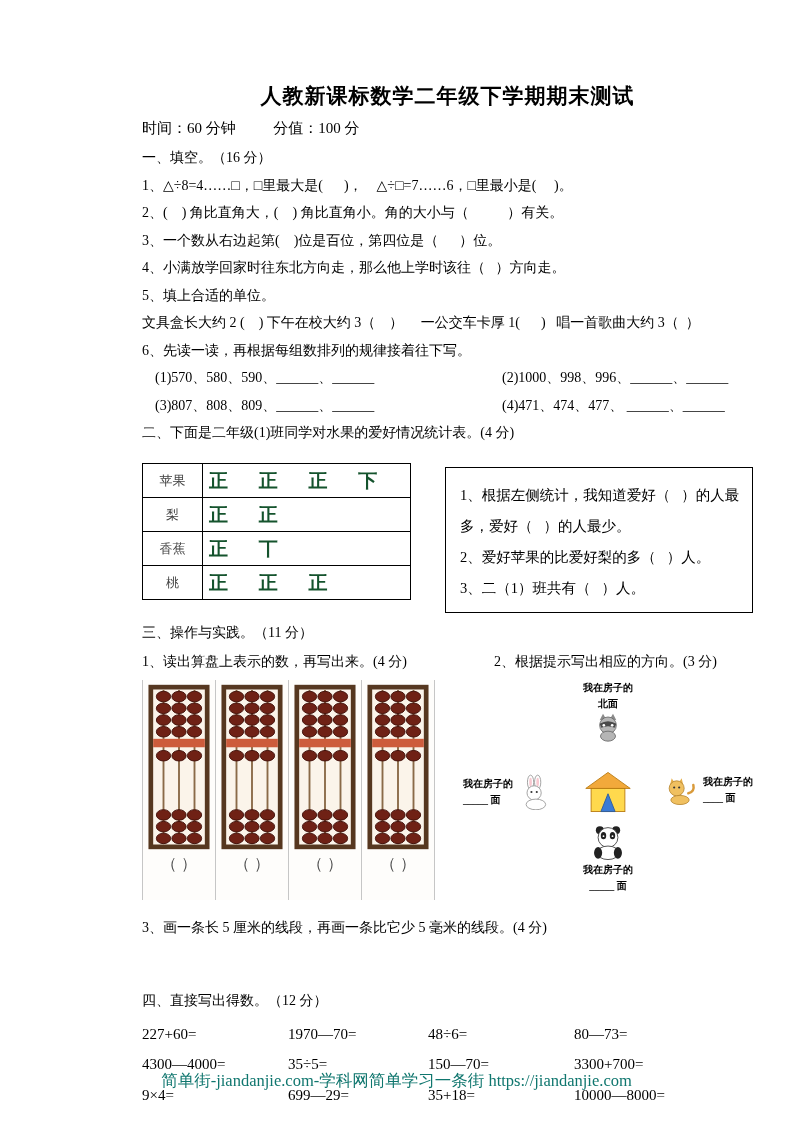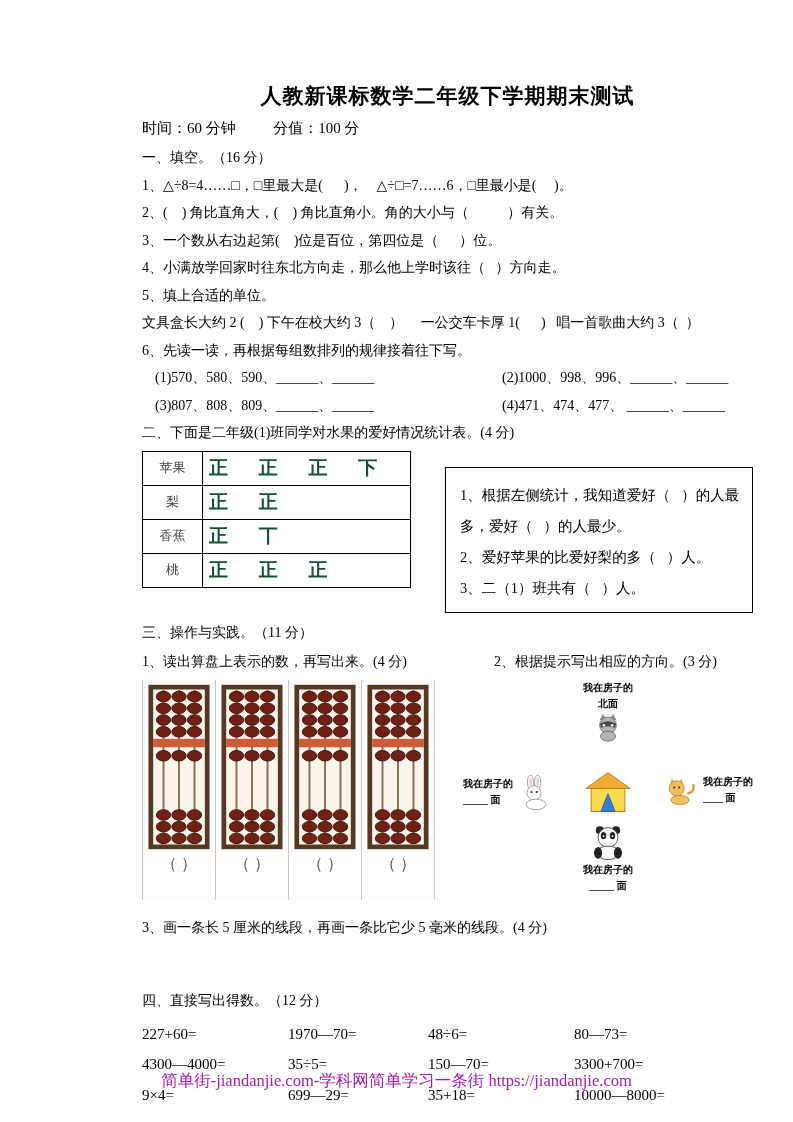--- a/index.html
+++ b/index.html
@@ -11,21 +11,21 @@
   }
   .content { padding: 82px 40px 0 94px; margin-left: 48px; }
   .title { text-align: center; font-size: 21px; font-weight: 700; letter-spacing: 1px; }
   .meta { text-align: left; font-size: 15px; margin-top: 9px; margin-bottom: 6px; white-space: pre-wrap; }
   .q, .heading { font-size: 14px; line-height: 27.5px; white-space: pre-wrap; }
   .heading { font-weight: 400; }
   .sub-indent { padding-left: 13px; }
   .q6-row { display: flex; font-family: Liberation Serif, serif; }
   .q6-row > div:first-child { width: 347px; }
   
-  .s2-wrap { display: flex; align-items: flex-start; margin-top: 4px; margin-bottom: 6px; }
+  .s2-wrap { display: flex; align-items: center; margin-top: 4px; margin-bottom: 6px; }
   .stat-table { border-collapse: collapse; width: 292px; }
   .stat-table td { border: 1.5px solid #000; height: 34px; padding: 2px 6px; }
   .stat-table .fruit { width: 60px; text-align: center; font-size: 13px; color: #444; }
   .stat-table .tally { font-size: 19px; letter-spacing: 13px; font-weight: 600; color: #14532d; }
   .stat-box { margin-left: 34px; width: 332px; border: 1.5px solid #000; padding: 12px 12px 8px 14px; margin-top: 16px; }
   .stat-box p { font-size: 14.5px; line-height: 31px; white-space: pre-wrap; }
   
   .s3-heads { display: flex; margin-top: 2px; }
   .s3-heads > div:first-child { width: 352px; }
   .s3-wrap { display: flex; margin-top: 4px; min-height: 220px; }
@@ -39,21 +39,21 @@
   .dir-line { line-height: 16px; white-space: pre-wrap; }
   .dir-north { position: absolute; left: 50%; top: 0; transform: translateX(-50%); text-align: center; }
   .dir-house { position: absolute; left: 50%; top: 90px; transform: translateX(-50%); }
   .dir-west { position: absolute; left: 0; top: 94px; display: flex; align-items: center; gap: 6px; }
   .dir-east { position: absolute; right: 0; top: 94px; display: flex; align-items: center; gap: 6px; }
   .dir-south { position: absolute; left: 50%; bottom: 0; transform: translateX(-50%); text-align: center; }
   
   .s4-heading { margin-top: 46px; }
   .calc-grid { display: grid; grid-template-columns: 146px 140px 146px auto; font-size: 15px; line-height: 30.5px; margin-top: 4px; white-space: pre-wrap; }
   .s5-heading { margin-top: 10px; }
-  .footer { position: absolute; left: 0; right: 0; bottom: 30px; text-align: center; color: #a21caf; font-size: 16.5px; }
+  .footer { position: absolute; left: 0; right: 0; bottom: 30px; text-align: center; color: #0f766e; font-size: 16.5px; }
 </style>
 </head>
 <body>
 
 <div class="content">
 
   <div class="title">人教新课标数学二年级下学期期末测试</div>
   <div class="meta">时间：60 分钟          分值：100 分</div>
 
   <div class="heading">一、填空。（16 分）</div>

